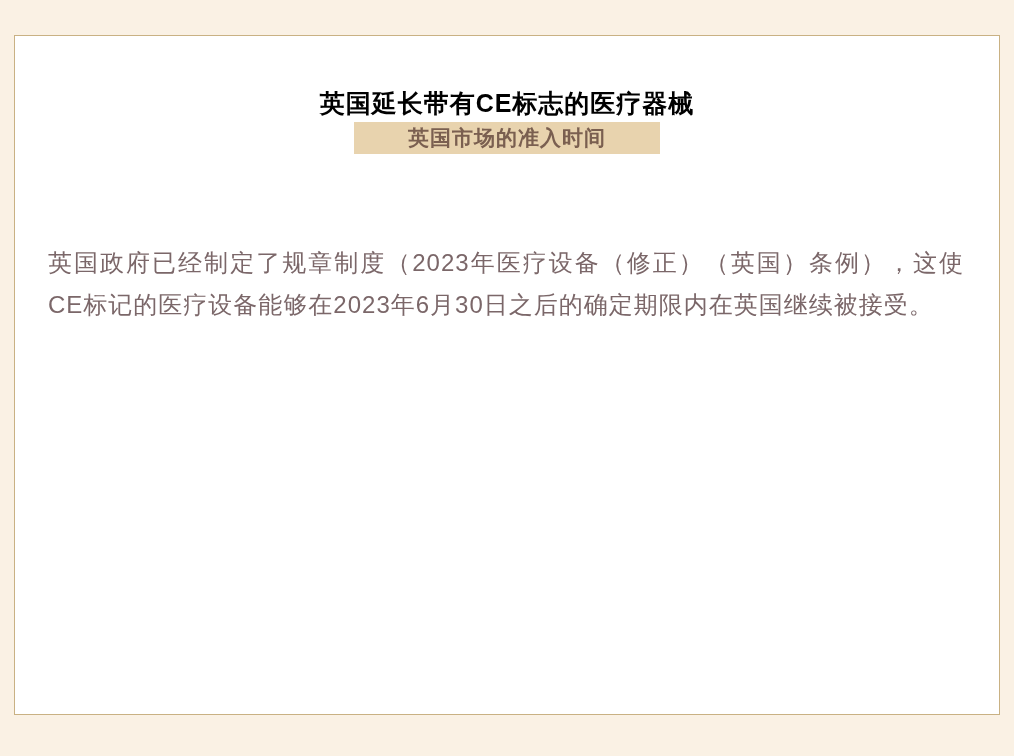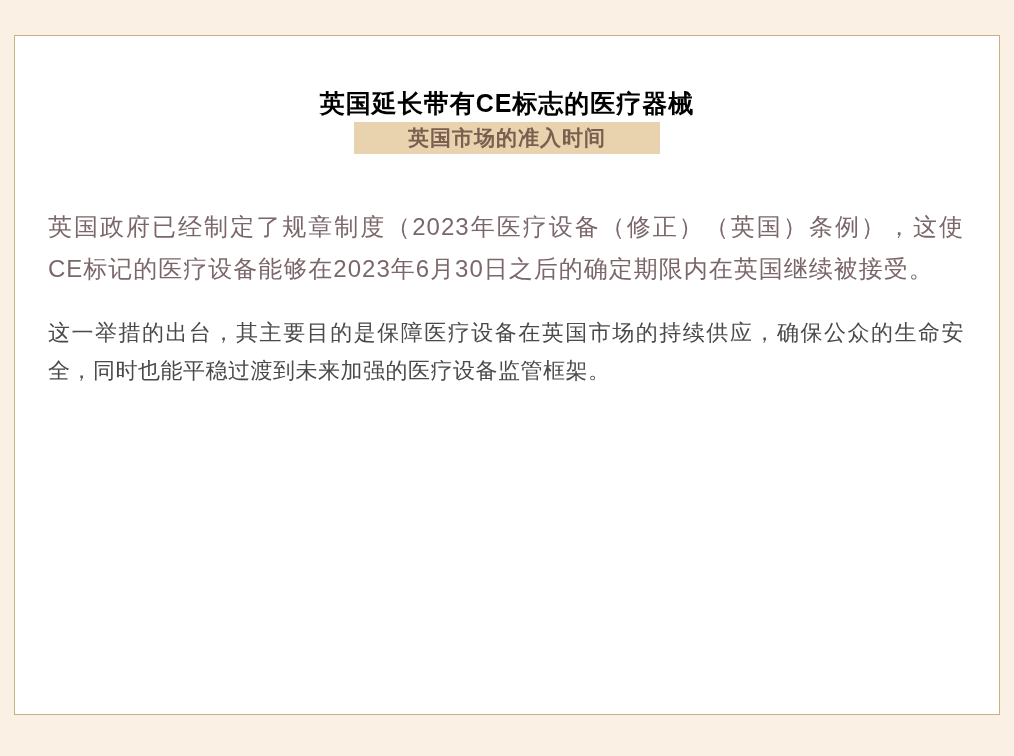--- a/index.html
+++ b/index.html
@@ -46,21 +46,21 @@
     padding: 5px 54px;
   }
   .content {
     padding: 0 35px 0 33px;
   }
   .content p {
     margin: 0;
     text-align: justify;
   }
   p.para-lead {
-    margin-top: 52px;
+    margin-top: 88px;
     margin-bottom: 24px;
     font-size: 24px;
     line-height: 42px;
     letter-spacing: 1px;
     color: #7b6769;
   }
   p.para-body {
     margin-bottom: 14px;
     font-size: 22px;
     line-height: 38px;
@@ -72,15 +72,14 @@
 <body>
 
 <div class="card">
   <div class="doc-header">
     <div class="doc-title-line1">英国延长带有CE标志的医疗器械</div>
     <span class="doc-title-line2">英国市场的准入时间</span>
   </div>
 
   <div class="content">
     <p class="para-lead">英国政府已经制定了规章制度（2023年医疗设备（修正）（英国）条例），这使CE标记的医疗设备能够在2023年6月30日之后的确定期限内在英国继续被接受。</p>
-    <p class="para-body">这一举措的出台，其主要目的是保障医疗设备在英国市场的持续供应，确保公众的生命安全，同时也能平稳过渡到未来加强的医疗设备监管框架。</p>
   </div>
 </div>
 
 </body></html>

